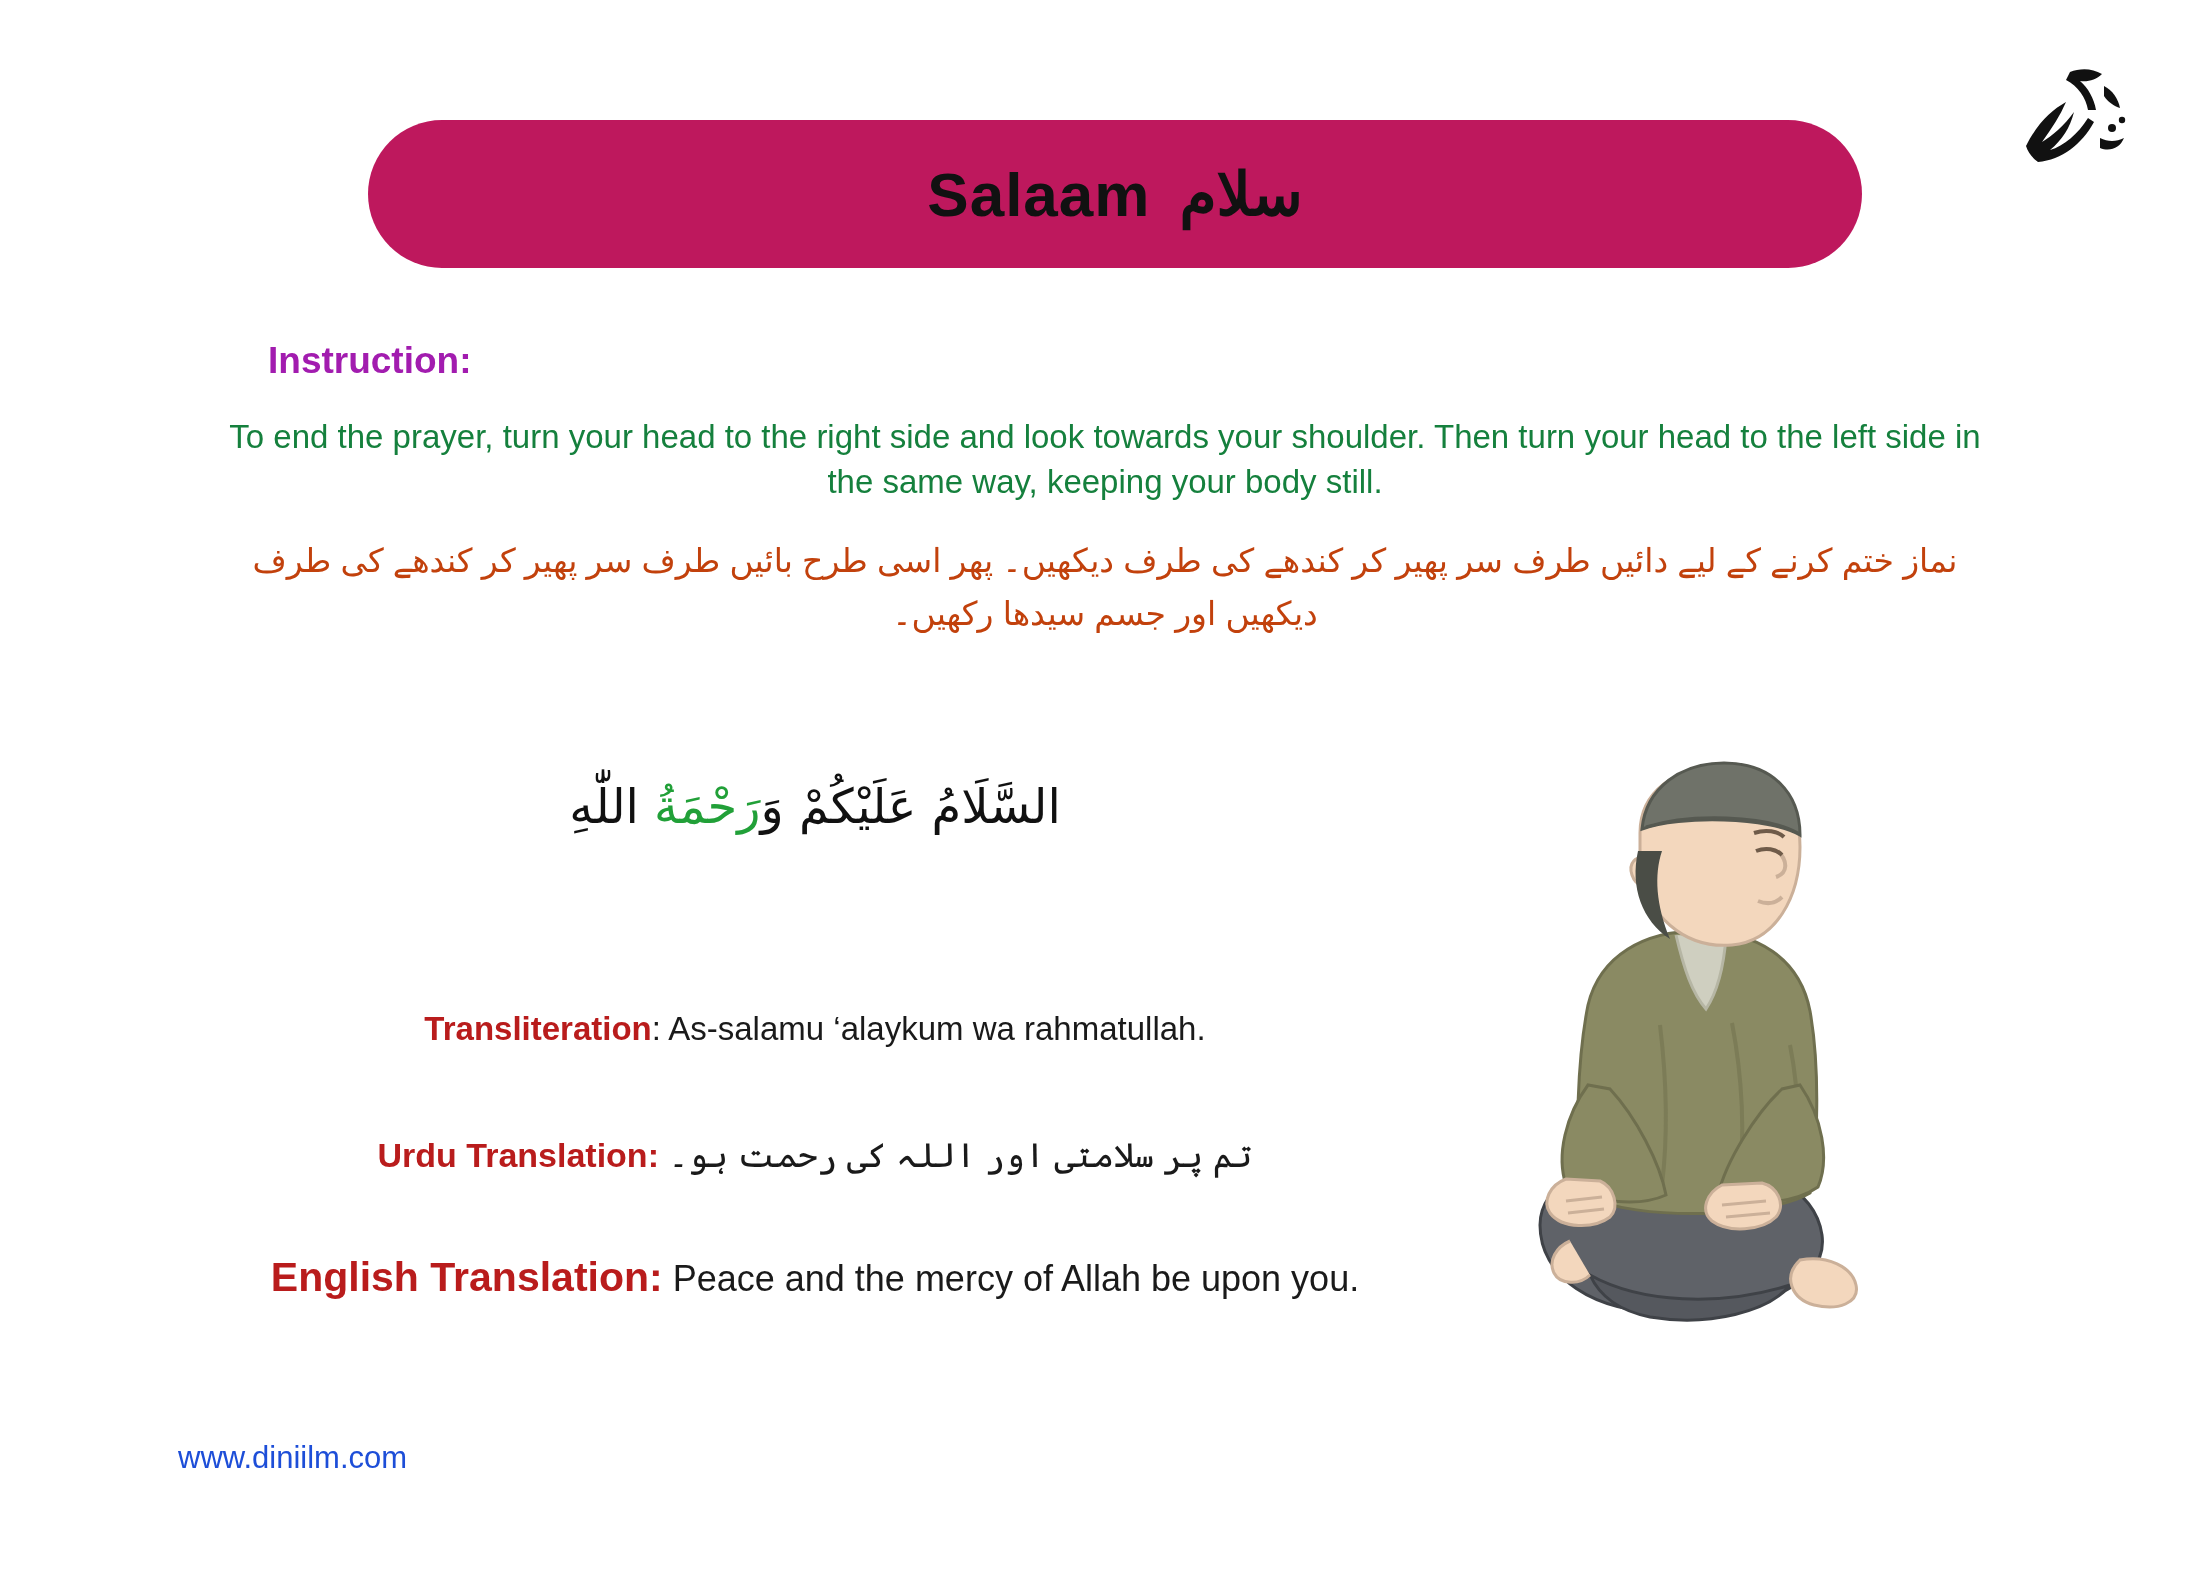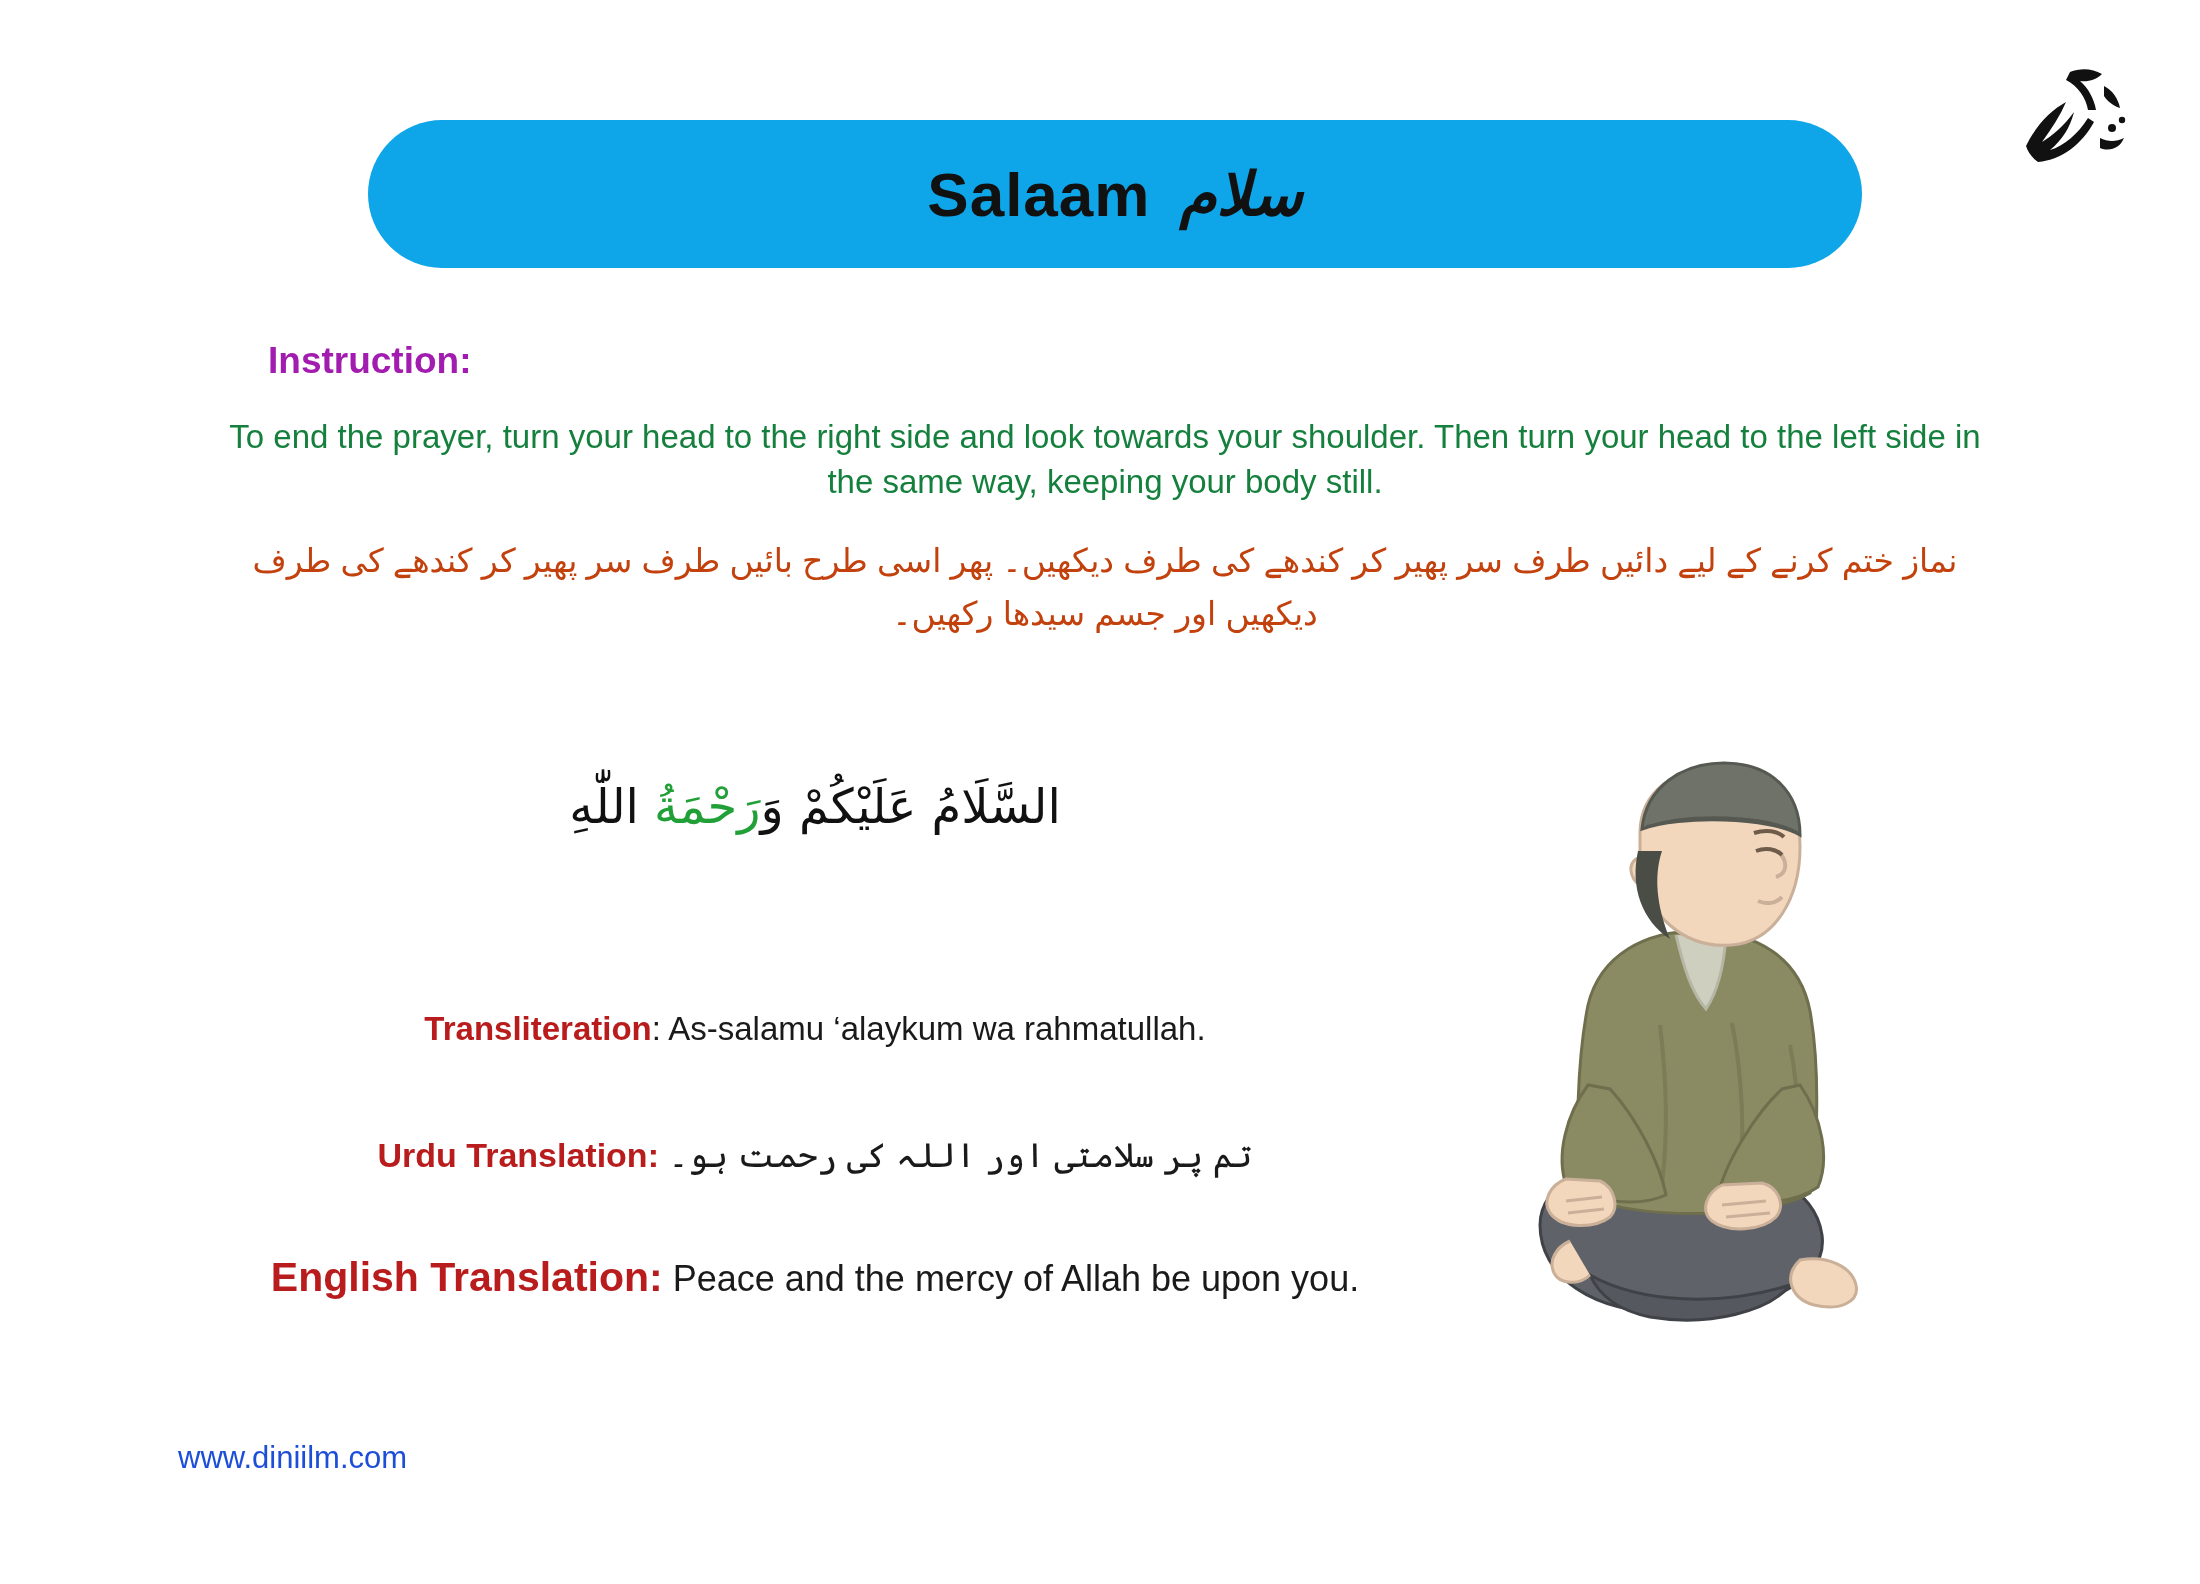--- a/index.html
+++ b/index.html
@@ -25,39 +25,38 @@
     height: 130px;
   }
 
   
   .title-pill {
     position: absolute;
     left: 368px;
     top: 120px;
     width: 1494px;
     height: 148px;
-    background: #0ea5e9;
+    background: #be185d;
     border-radius: 74px;
     display: flex;
     align-items: center;
     justify-content: center;
     gap: 29px;
   }
   .title-en {
     font-size: 62px;
     font-weight: 700;
     letter-spacing: 1px;
     color: #111;
   }
   .title-ar {
     font-size: 60px;
     font-weight: 600;
     color: #111;
     direction: rtl;
-    font-style: italic;
   }
 
   
   .instr-label {
     position: absolute;
     left: 268px;
     top: 340px;
     font-size: 37px;
     font-weight: 700;
     color: #a21caf;

